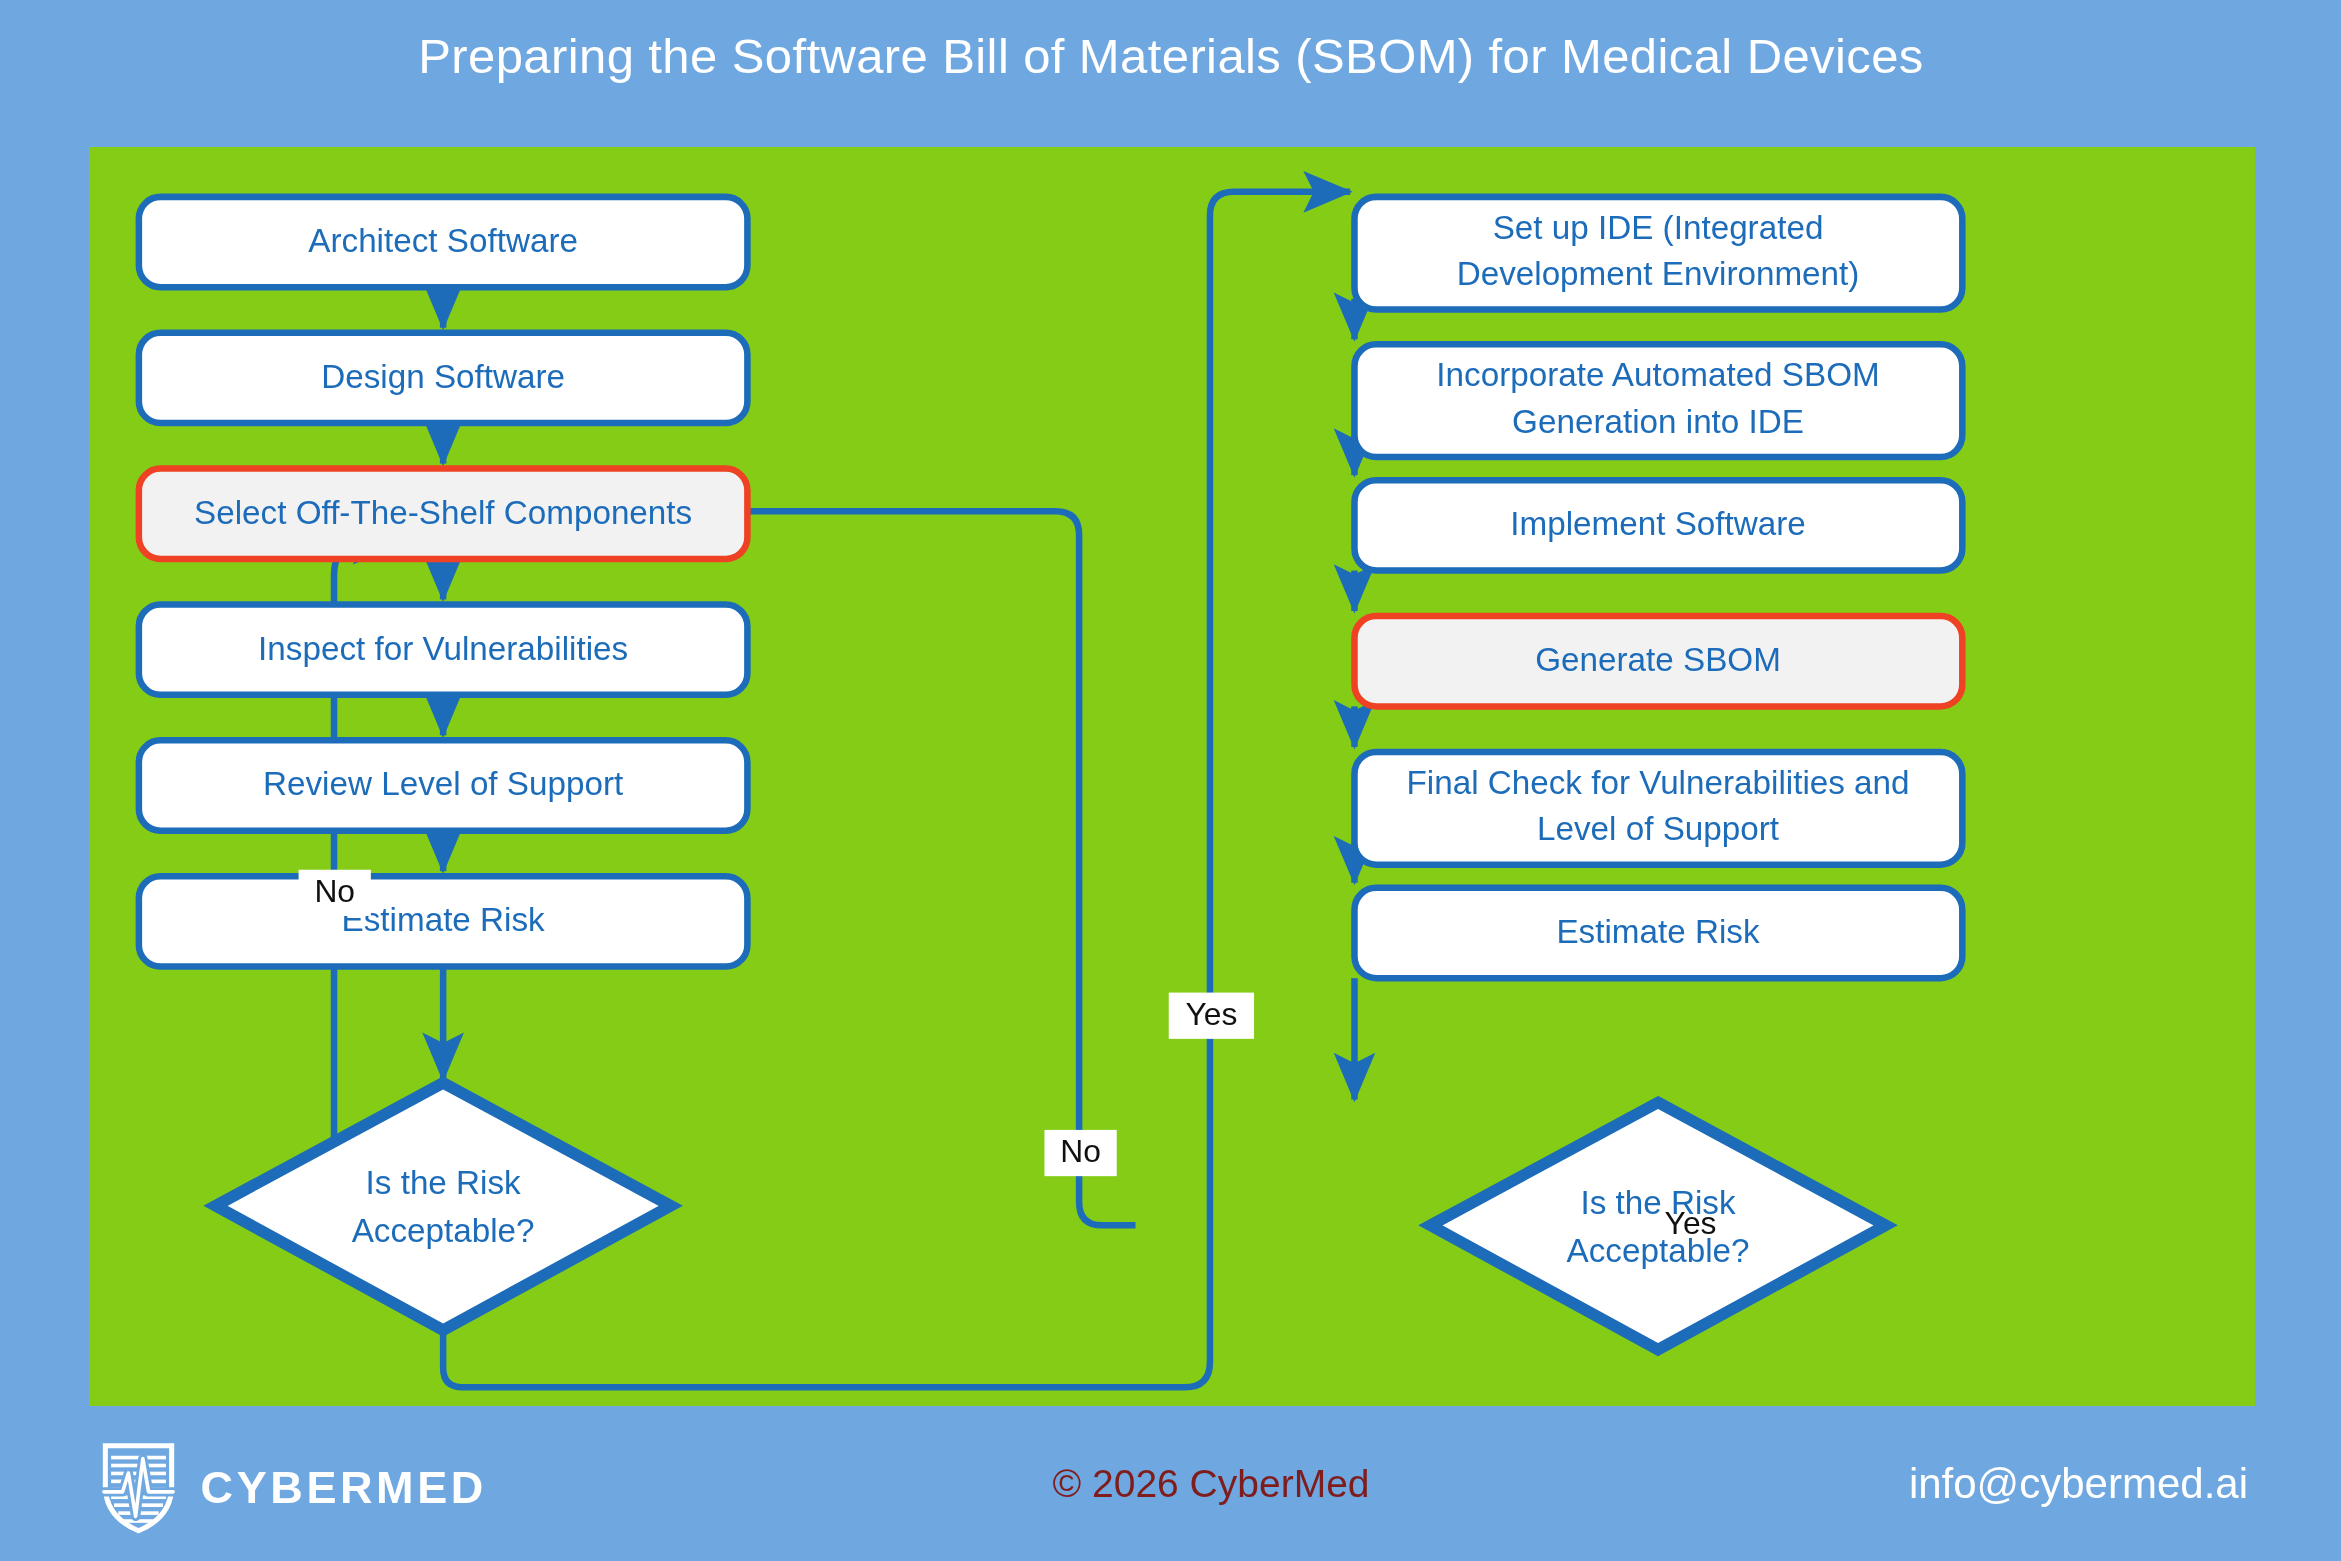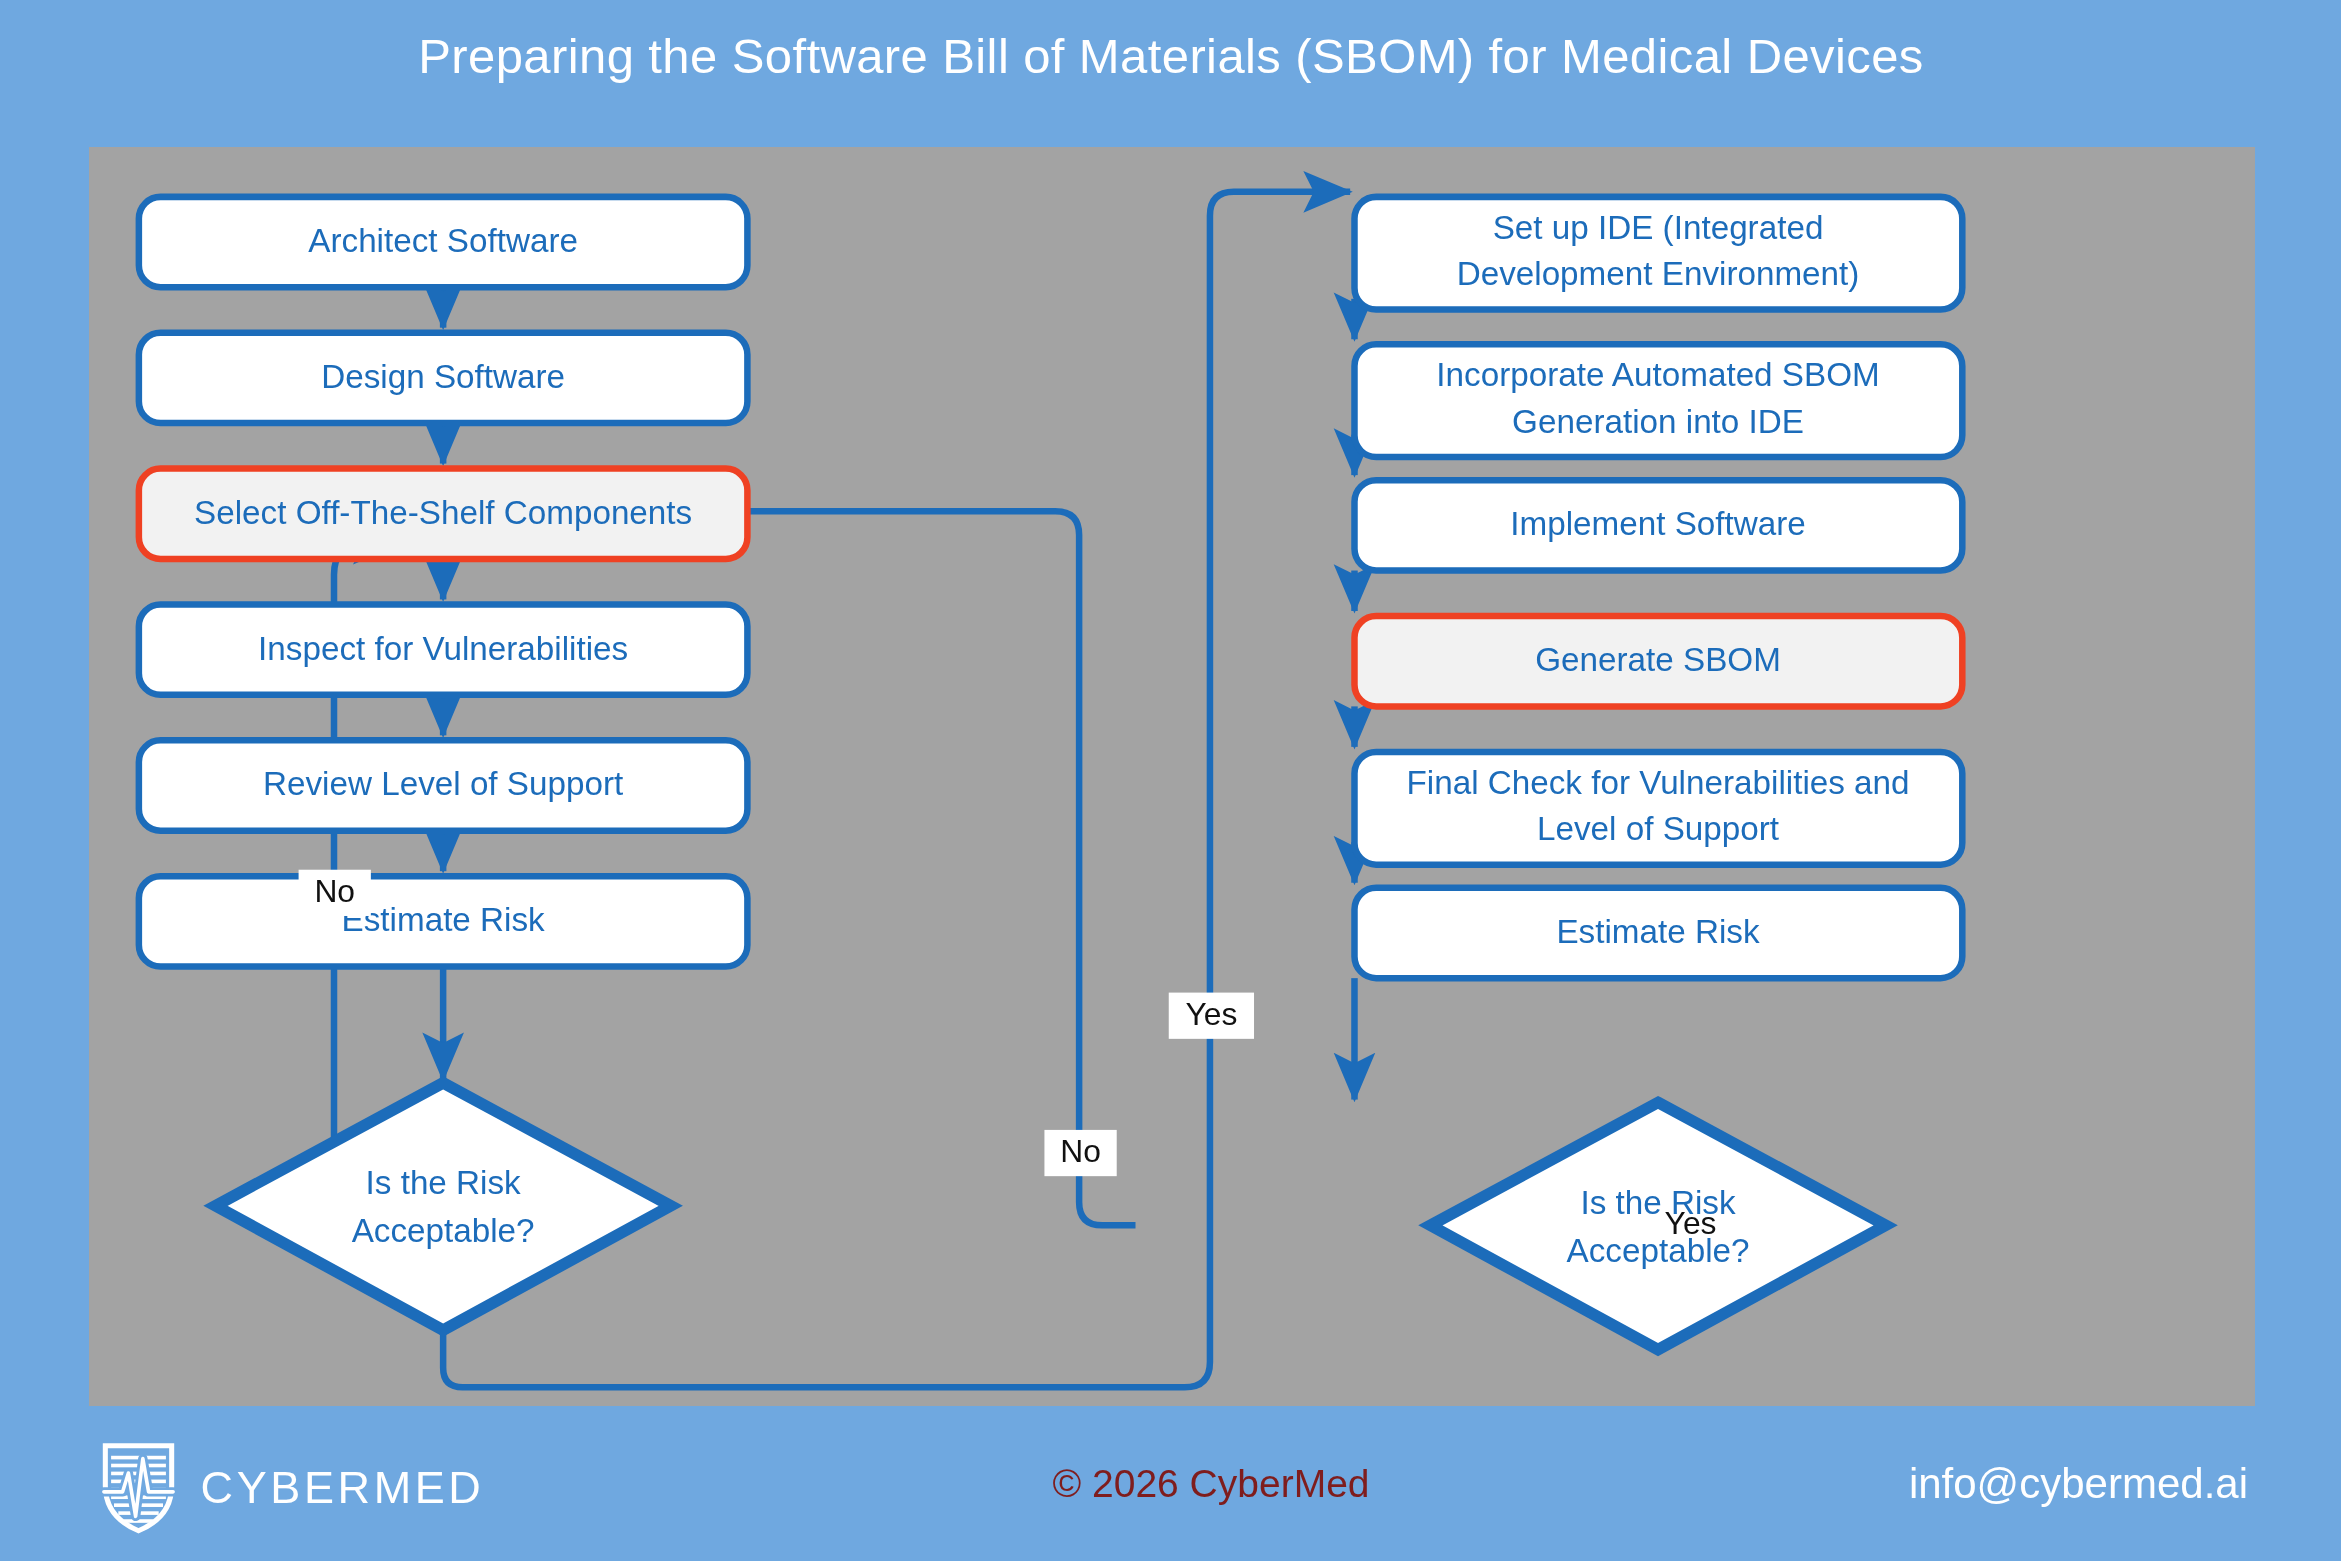--- a/index.html
+++ b/index.html
@@ -31,21 +31,21 @@
     letter-spacing: 0.4px;
     line-height: 1.1;
     white-space: nowrap;
   }
   .canvas {
     position: absolute;
     left: 89px;
     top: 147px;
     width: 2166px;
     height: 1259px;
-    background: #a3a3a3;
+    background: #84cc16;
   }
   .canvas svg {
     display: block;
   }
   .flow-label {
     font-family: "Liberation Sans", sans-serif;
     font-size: 46px;
     fill: #1C6CBA;
     text-anchor: middle;
     dominant-baseline: middle;
@@ -68,21 +68,21 @@
     position: absolute;
     left: 101px;
     top: 35px;
     display: flex;
     align-items: center;
     gap: 24.6px;
   }
   .logo-text {
     color: #FFFFFF;
     font-size: 45px;
-    font-weight: 400;
+    font-weight: 700;
     letter-spacing: 3.6px;
   }
   .copyright {
     position: absolute;
     left: 0;
     top: 0;
     width: 2342px;
     height: 155px;
     display: flex;
     align-items: center;

